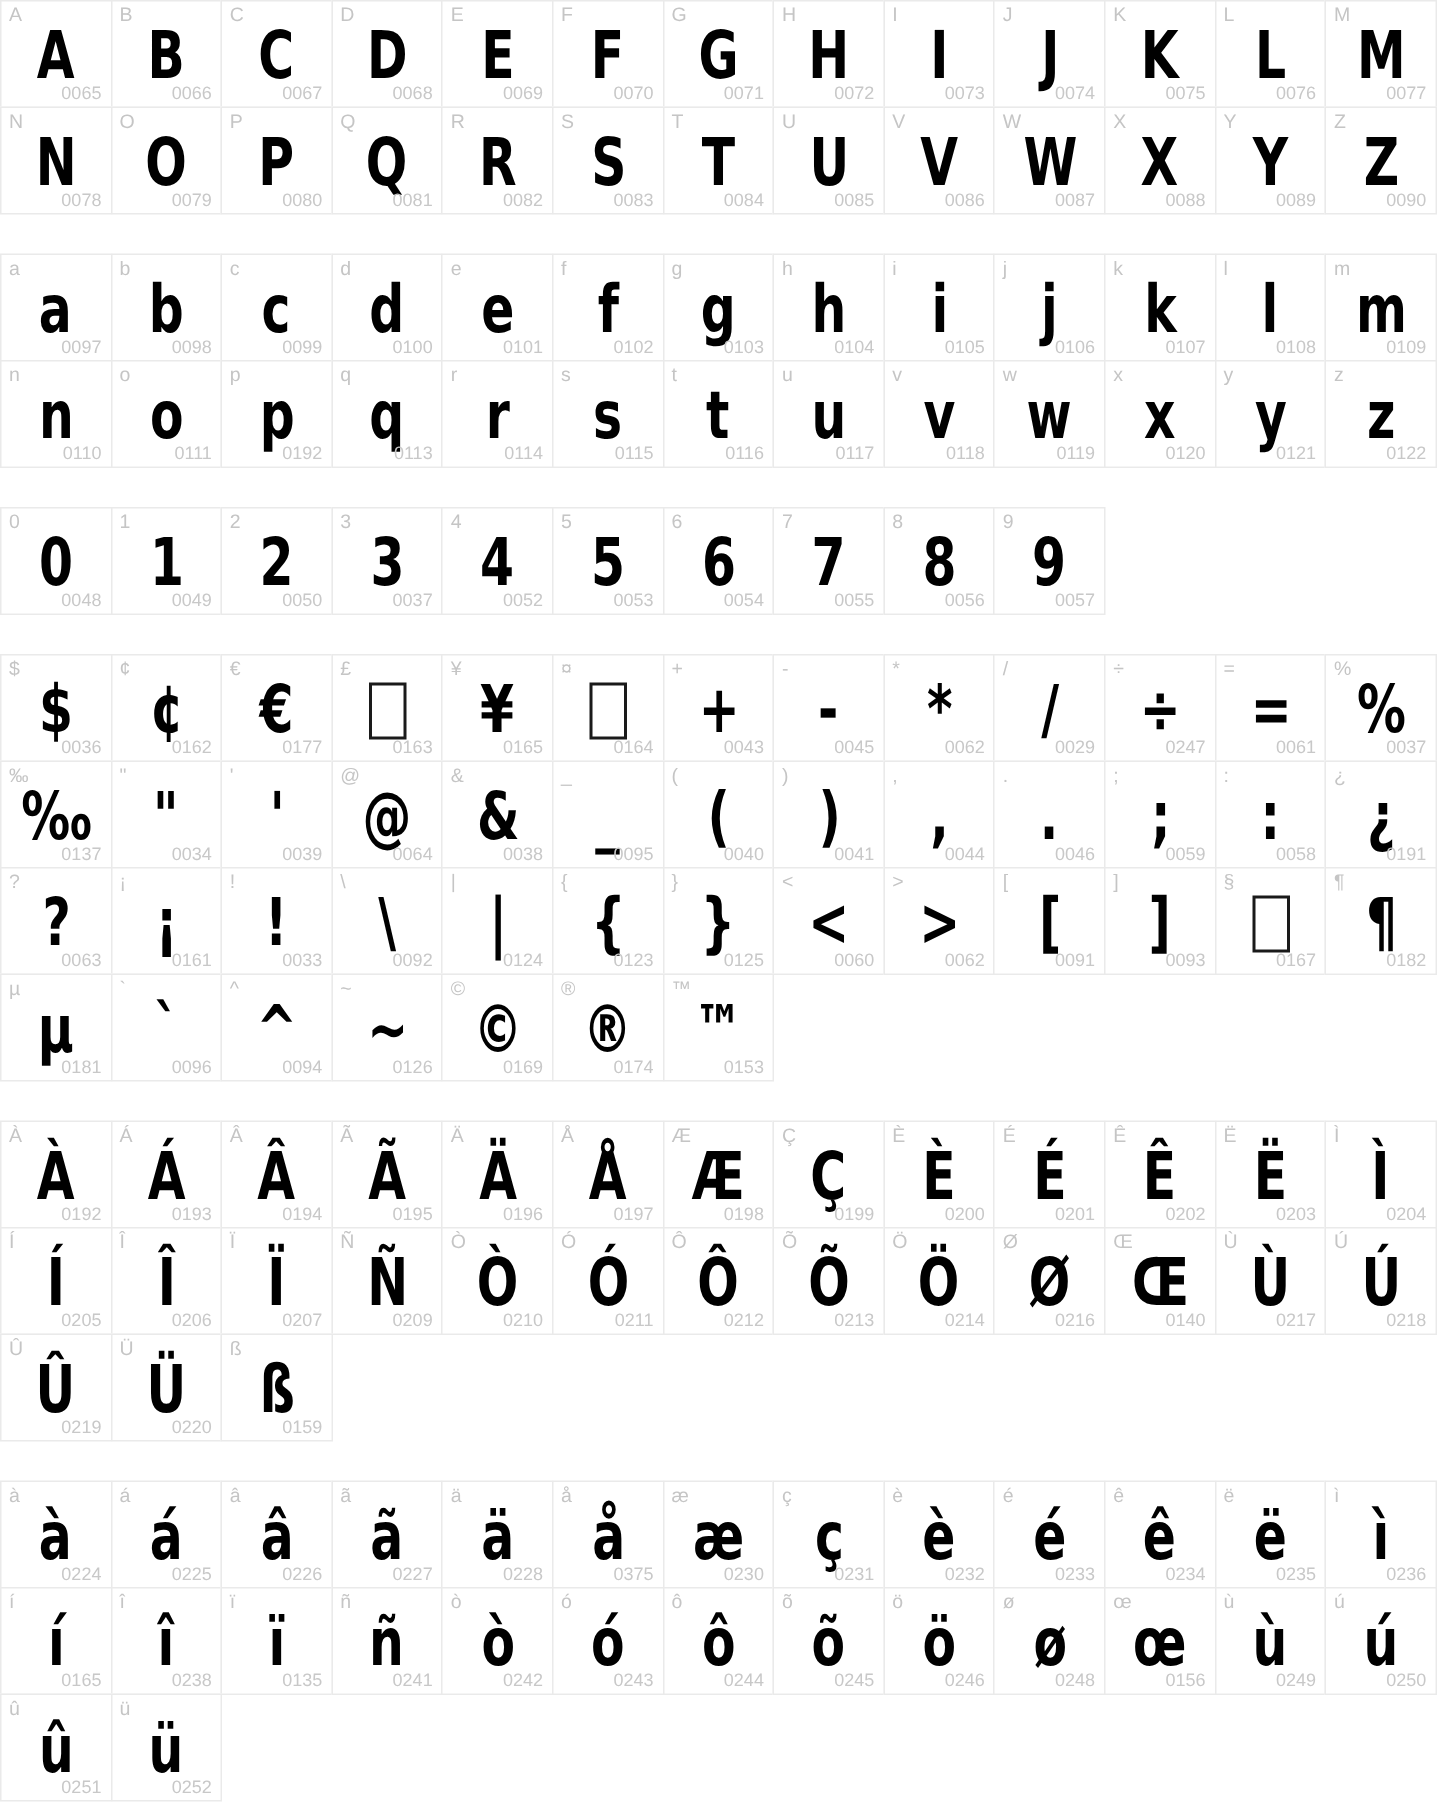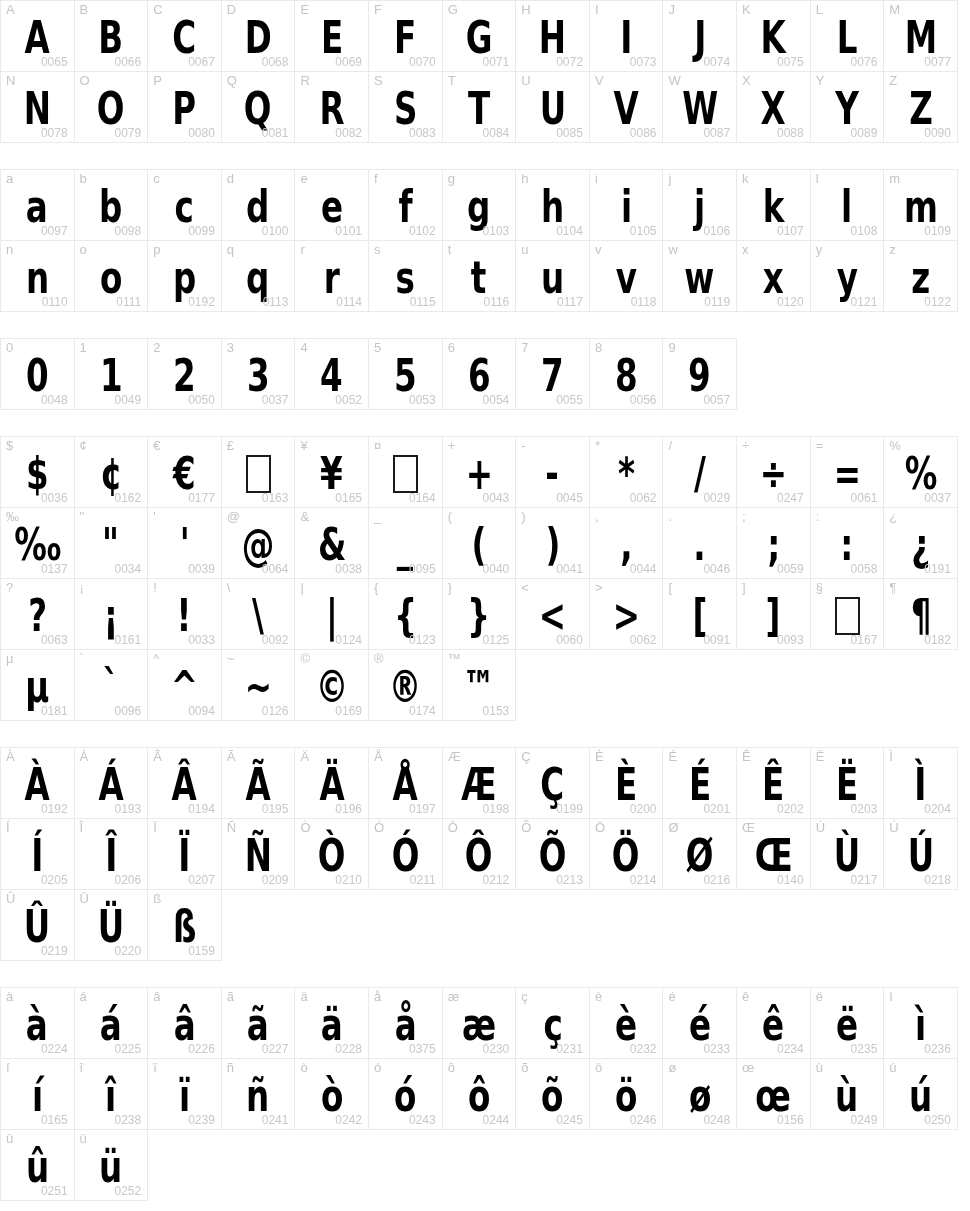--- a/index.html
+++ b/index.html
@@ -845,21 +845,21 @@
           <span class="code">0165</span>
         </div>
         <div class="cell">
           <span class="ref">î</span>
           <span class="glyph">î</span>
           <span class="code">0238</span>
         </div>
         <div class="cell">
           <span class="ref">ï</span>
           <span class="glyph">ï</span>
-          <span class="code">0239</span>
+          <span class="code">0135</span>
         </div>
         <div class="cell">
           <span class="ref">ñ</span>
           <span class="glyph">ñ</span>
           <span class="code">0241</span>
         </div>
         <div class="cell">
           <span class="ref">ò</span>
           <span class="glyph">ò</span>
           <span class="code">0242</span>

